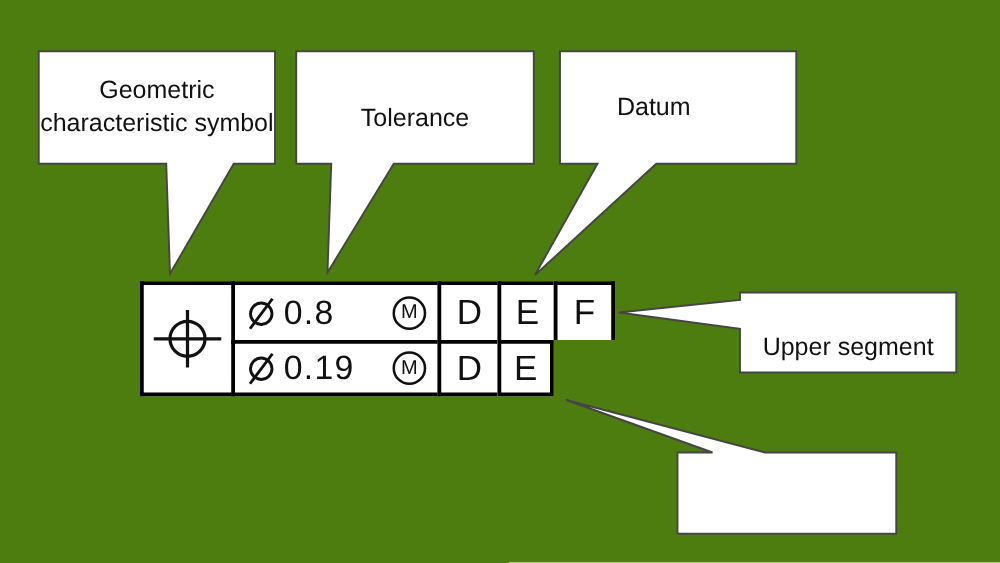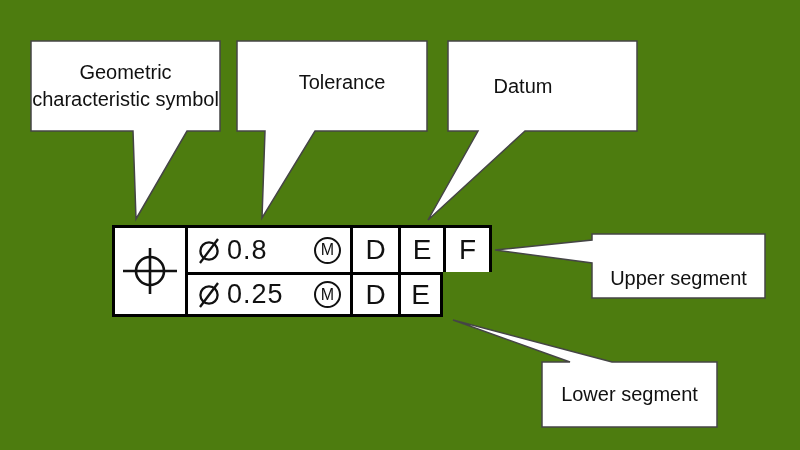--- a/index.html
+++ b/index.html
@@ -22,21 +22,21 @@
     position: absolute;
     display: flex;
     align-items: center;
     justify-content: center;
     text-align: center;
     font-size: 20px;
     line-height: 27px;
     color: #111111;
   }
   .lbl-gcs   { left: 31px;  top: 41px;  width: 189px; height: 90px; }
-  .lbl-tol   { left: 237px; top: 37px;  width: 210px; height: 90px; }
+  .lbl-tol   { left: 237px; top: 50px;  width: 190px; height: 90px; }
   .lbl-datum { left: 448px; top: 41px;  width: 150px; height: 90px; }
   .lbl-upper { left: 592px; top: 246px; width: 173px; height: 64px; }
   .lbl-lower { left: 542px; top: 362px; width: 175px; height: 65px; }
 
   .fcf {
     position: absolute;
     left: 112px; top: 225px;
     display: grid;
     grid-template-columns: 73px 165px 48px 45px 49px;
     grid-template-rows: 47px 45px;
@@ -89,21 +89,20 @@
     <polygon points="237,41 427,41 427,131 315,131 262,218 265,131 237,131" fill="#ffffff" stroke="#454545" stroke-width="1.5"></polygon>
     <polygon points="448,41 637,41 637,131 525,131 428,220 478,131 448,131" fill="#ffffff" stroke="#454545" stroke-width="1.5"></polygon>
     <polygon points="592,234 765,234 765,298 592,298 592,263 495,250 592,240" fill="#ffffff" stroke="#454545" stroke-width="1.5"></polygon>
     <polygon points="542,362 570,362 453,320 612,362 717,362 717,427 542,427" fill="#ffffff" stroke="#454545" stroke-width="1.5"></polygon>
   </svg>
 
   <div class="callout-label lbl-gcs">Geometric characteristic symbol</div>
   <div class="callout-label lbl-tol">Tolerance</div>
   <div class="callout-label lbl-datum">Datum</div>
   <div class="callout-label lbl-upper">Upper segment</div>
-  <div class="callout-label lbl-lower">Lower segment</div>
 
   <div class="fcf">
 
     <div class="cell c-sym">
       <span class="icon-wrap">
         <svg width="58" height="50" viewBox="0 0 58 50">
           <circle cx="29" cy="25" r="14" stroke="#111" stroke-width="2.6" fill="none"></circle>
           <line x1="2" y1="25" x2="56" y2="25" stroke="#111" stroke-width="2.6"></line>
           <line x1="29" y1="2" x2="29" y2="48" stroke="#111" stroke-width="2.6"></line>
         </svg>
@@ -127,21 +126,21 @@
     <div class="cell datum-cell c-eu">E</div>
     <div class="cell datum-cell c-fu">F</div>
 
     <div class="cell tol-cell c-toll">
       <span class="icon-wrap">
         <svg width="22" height="29" viewBox="0 0 22 29">
           <circle cx="11" cy="15" r="8.6" stroke="#111" stroke-width="2.3" fill="none"></circle>
           <line x1="2" y1="27" x2="20" y2="3" stroke="#111" stroke-width="2.3"></line>
         </svg>
       </span>
-      <span class="tol-val">0.25</span>
+      <span class="tol-val">0.19</span>
       <span class="mmc">
         <span>M</span>
       </span>
     </div>
 
     <div class="cell datum-cell c-dl">D</div>
     <div class="cell datum-cell c-el">E</div>
     <div class="c-spacer"></div>
 
   </div>

